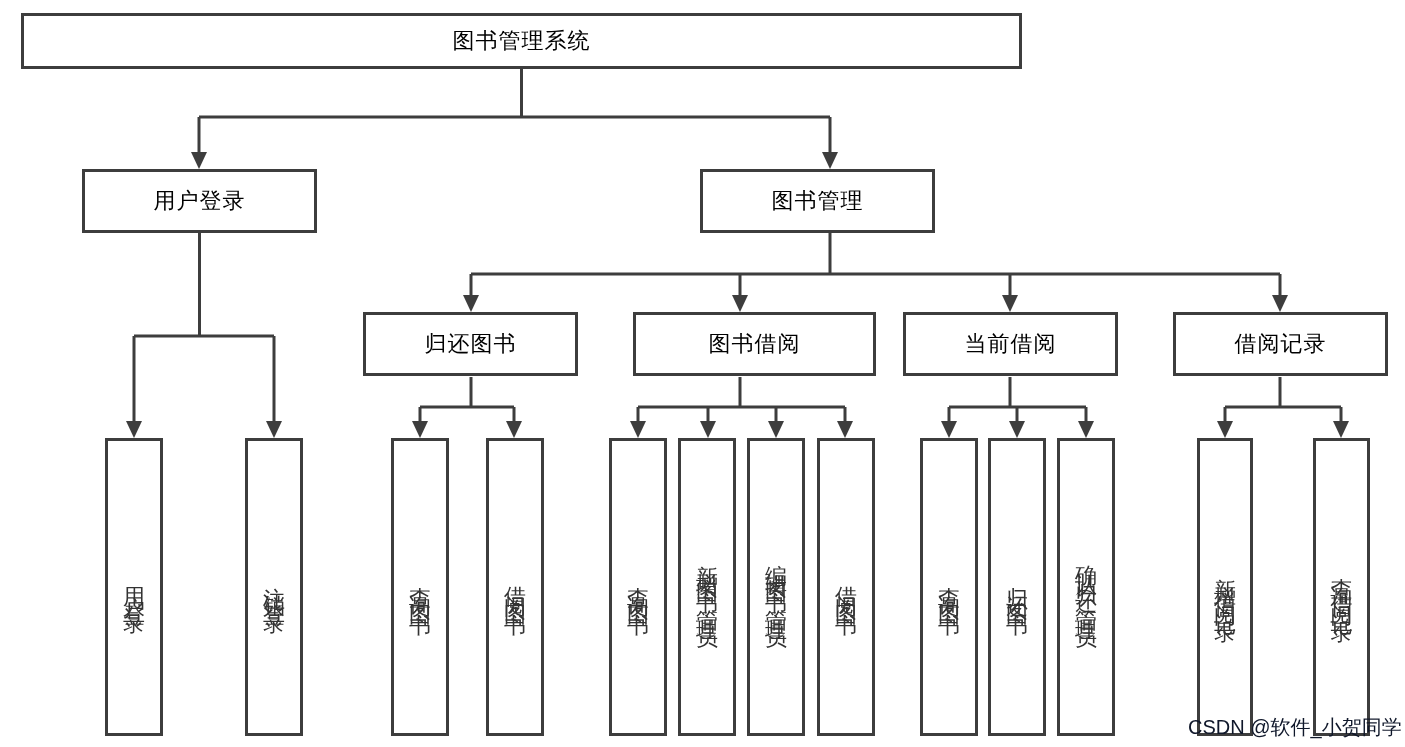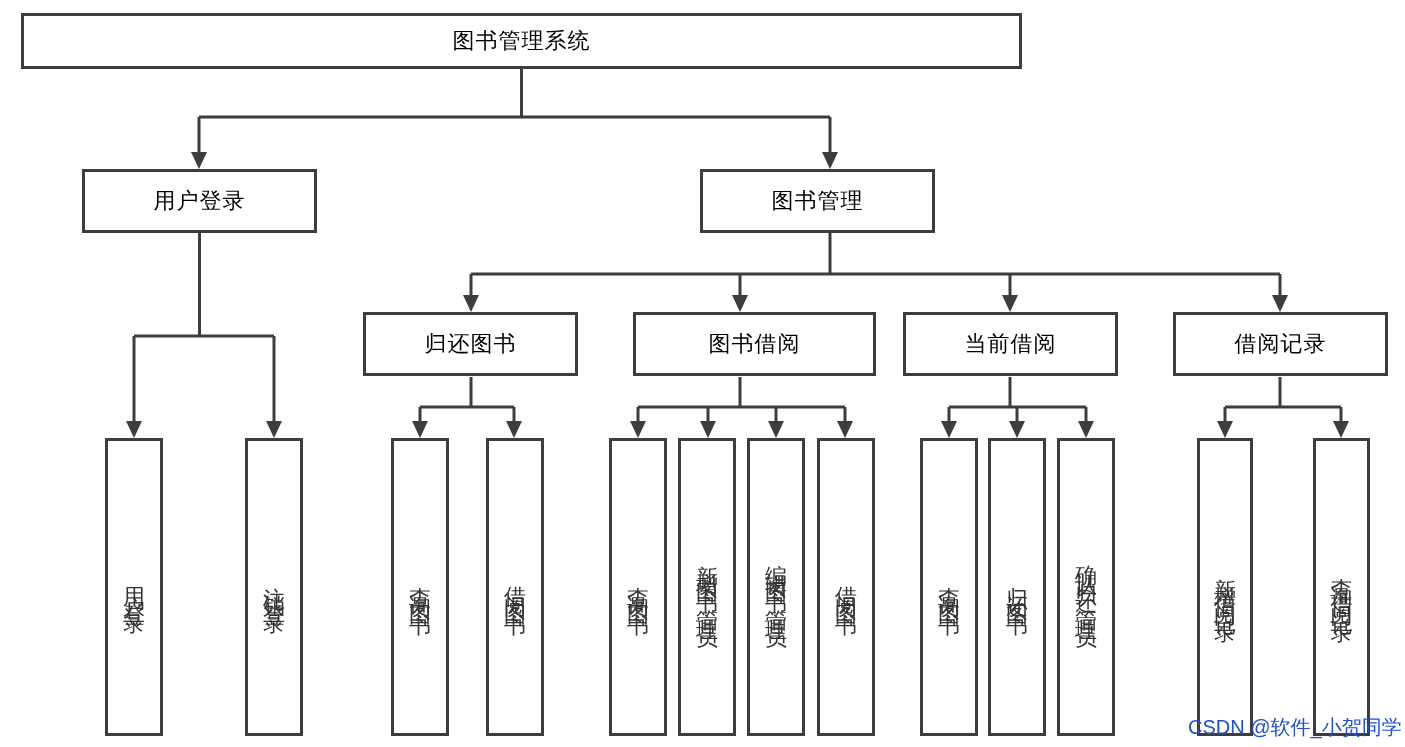--- a/index.html
+++ b/index.html
@@ -49,21 +49,21 @@
     text-orientation: mixed;
     font-size: 22px;
     letter-spacing: 9px;
     line-height: 1;
   }
   .watermark {
     position: absolute;
     left: 1188px;
     top: 714px;
     font-size: 20px;
-    color: #1d4ed8;
+    color: #0f172a;
     letter-spacing: 0px;
     white-space: nowrap;
     z-index: 5;
   }
 </style>
 </head>
 <body>
 
 <div class="canvas">
 

